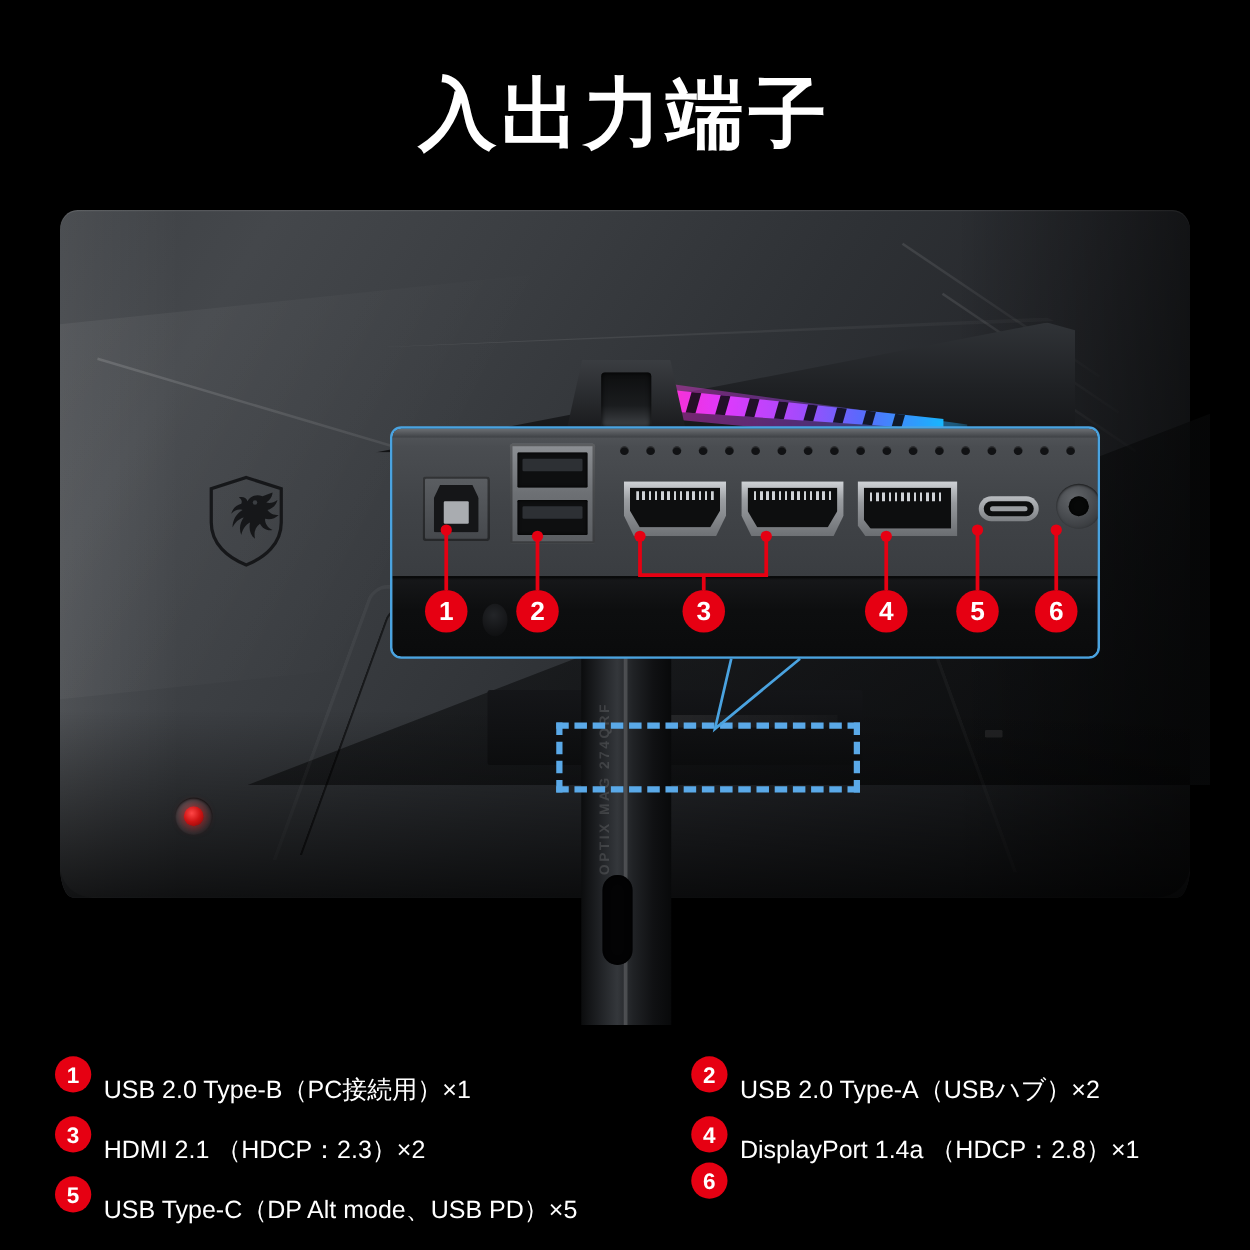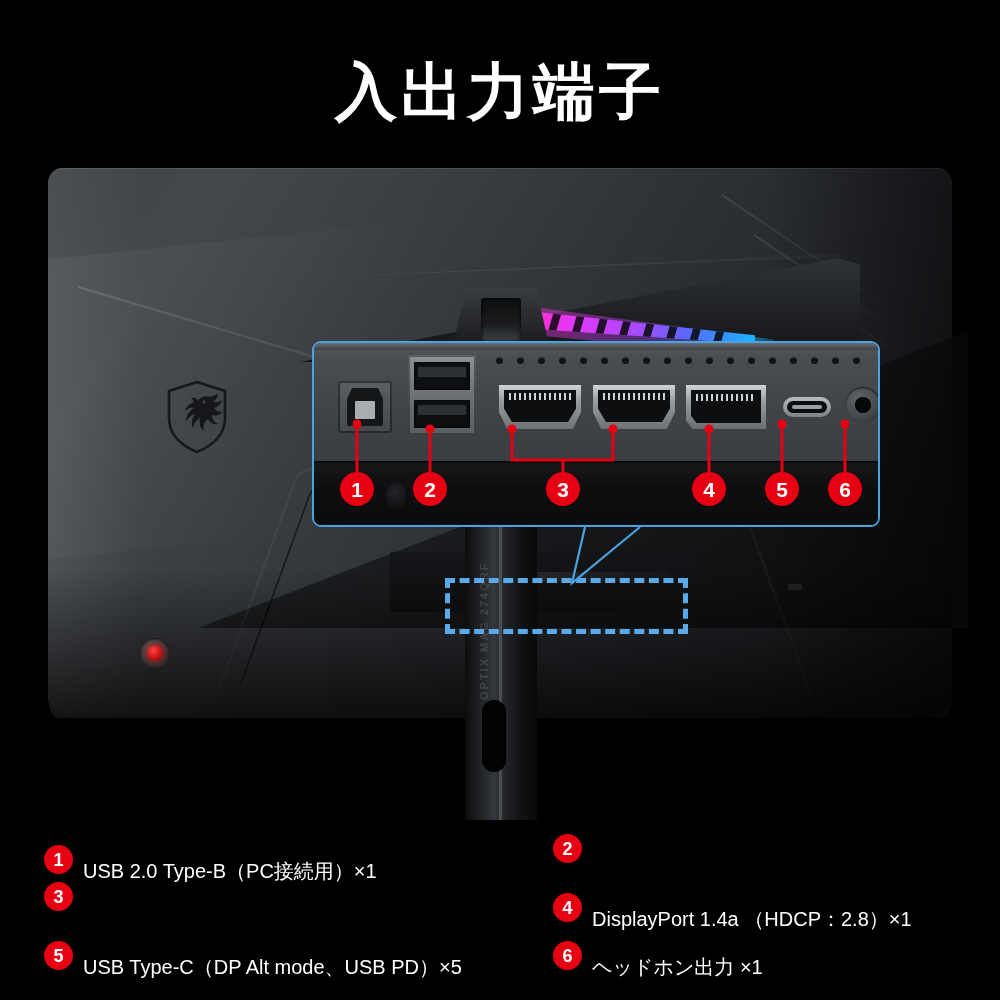--- a/index.html
+++ b/index.html
@@ -621,36 +621,37 @@
 
   <div id="legend">
 
     <div class="leg-item leg-c1 leg-r1">
       <span class="leg-badge">1</span>
       <span class="leg-text">USB 2.0 Type-B（PC接続用）×1</span>
     </div>
 
     <div class="leg-item leg-c2 leg-r1">
       <span class="leg-badge">2</span>
+      <span class="leg-text">USB 2.0 Type-A（USBハブ）×2</span>
     </div>
 
     <div class="leg-item leg-c1 leg-r2">
       <span class="leg-badge">3</span>
+      <span class="leg-text">HDMI 2.1 （HDCP：2.3）×2</span>
     </div>
 
     <div class="leg-item leg-c2 leg-r2">
       <span class="leg-badge">4</span>
       <span class="leg-text">DisplayPort 1.4a （HDCP：2.8）×1</span>
     </div>
 
     <div class="leg-item leg-c1 leg-r3">
       <span class="leg-badge">5</span>
       <span class="leg-text">USB Type-C（DP Alt mode、USB PD）×5</span>
     </div>
 
     <div class="leg-item leg-c2 leg-r3">
       <span class="leg-badge">6</span>
-      <span class="leg-text">ヘッドホン出力 ×1</span>
     </div>
 
   </div>
 
 </div>
 
 </body></html>

